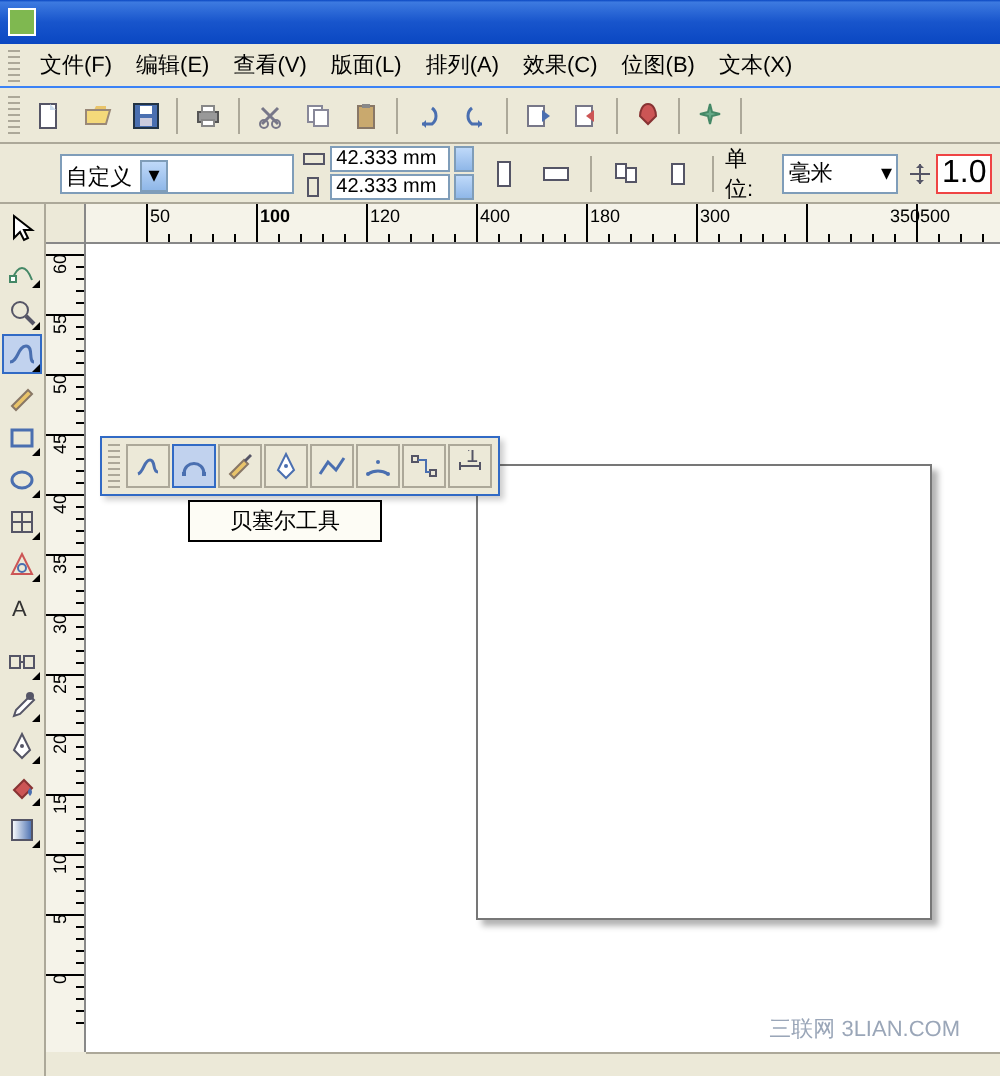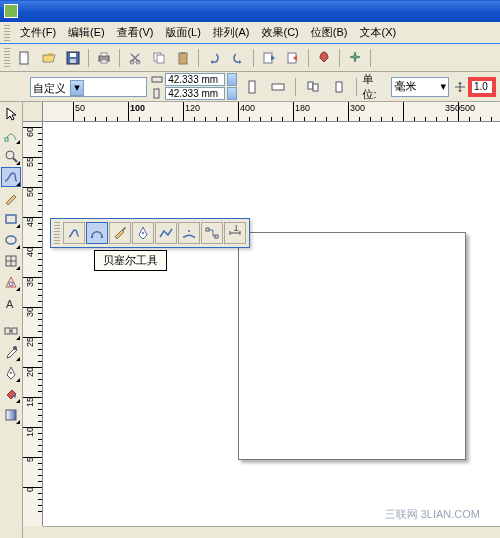--- a/index.html
+++ b/index.html
@@ -23,21 +23,21 @@
 
 
 .propbar { background: #ece9d8; height: 30px; display: flex; align-items: center; padding: 2px 4px 2px 30px; border-bottom: 1px solid #aca899; gap: 4px; }
 .dropdown { height: 20px; border: 1px solid #7f9db9; background: white; display: flex; align-items: flex-end; padding: 0 2px; }
 .dropdown .dd-arrow { width: 14px; height: 16px; background: linear-gradient(to bottom,#bfd9f9,#8fb7e8); border: 1px solid #7f9db9; margin-left: 4px; display: flex; align-items: center; justify-content: center; }
 .dim-group { display: flex; flex-direction: column; gap: 1px; }
 .dim-row { display: flex; align-items: center; height: 13px; gap: 2px; }
 .dim-input { width: 60px; height: 13px; border: 1px solid #7f9db9; background: white; font-size: 10px; padding: 0 2px; }
 .spin { width: 10px; height: 13px; background: linear-gradient(to bottom,#bfd9f9,#8fb7e8); border: 1px solid #7f9db9; }
 .unit-select { height: 20px; border: 1px solid #7f9db9; background: white; padding: 0 2px; display: flex; align-items: center; }
-.nudge { height: 20px; border: 4px solid #ef4444; background: white; width: 28px; font-size: 10px; display: flex; align-items: center; padding: 0 2px; }
+.nudge { height: 20px; border: 1px solid #ef4444; background: white; width: 28px; font-size: 16px; display: flex; align-items: center; padding: 0 2px; }
 
 
 .workspace { display: flex; height: calc(538px - 22px - 22px - 28px - 30px); }
 .toolbox { width: 23px; background: #ece9d8; border-right: 1px solid #aca899; display: flex; flex-direction: column; padding: 2px 1px; gap: 1px; }
 .tool { width: 20px; height: 20px; border: 1px solid transparent; display: flex; align-items: center; justify-content: center; cursor: pointer; position: relative; }
 .tool.active { border: 1px solid #316ac5; background: #c1d2ee; }
 .tool .flyarrow { position: absolute; bottom: 0; right: 0; width: 0; height: 0; border-left: 4px solid transparent; border-bottom: 4px solid #000; }
 
 .canvas-area { flex: 1; background: #ece9d8; position: relative; }
 .ruler-corner { position: absolute; top: 0; left: 0; width: 20px; height: 20px; background: #ece9d8; border-right: 1px solid #888; border-bottom: 1px solid #888; }
@@ -56,21 +56,21 @@
 .page-shape { position: absolute; left: 195px; top: 110px; width: 228px; height: 228px; background: white; border: 1px solid #777; box-shadow: 3px 3px 3px rgba(0,0,0,0.3); }
 
 .hscroll { position: absolute; bottom: 0; left: 20px; right: 0; height: 12px; background: #ece9d8; border-top: 1px solid #aca899; }
 
 
 .flyout { position: absolute; left: 50px; top: 218px; background: #ece9d8; border: 1px solid #316ac5; padding: 3px; display: flex; gap: 1px; box-shadow: 2px 2px 3px rgba(0,0,0,0.2); }
 .fly-handle { width: 6px; height: 22px; background: repeating-linear-gradient(to bottom, #aca899, #aca899 1px, transparent 1px, transparent 3px); margin-right: 2px; }
 .fly-btn { width: 22px; height: 22px; border: 1px solid #aca899; background: #ece9d8; display: flex; align-items: center; justify-content: center; cursor: pointer; }
 .fly-btn.selected { border: 1px solid #316ac5; background: #c1d2ee; }
 
-.tooltip { position: absolute; left: 94px; top: 250px; background: #fdfcf5; border: 1px solid #000; padding: 2px 8px; font-size: 11px; }
+.tooltip { position: absolute; left: 94px; top: 250px; background: #fdfcf5; border: 1px solid #000; padding: 2px 20px; font-size: 11px; }
 
 .watermark { position: absolute; right: 20px; bottom: 16px; font-size: 11px; color: #9aa6b8; font-family: Arial, sans-serif; }
 
 
 .ico { width: 16px; height: 16px; display: block; }
 </style>
 </head>
 <body>
 
 <div class="titlebar">

